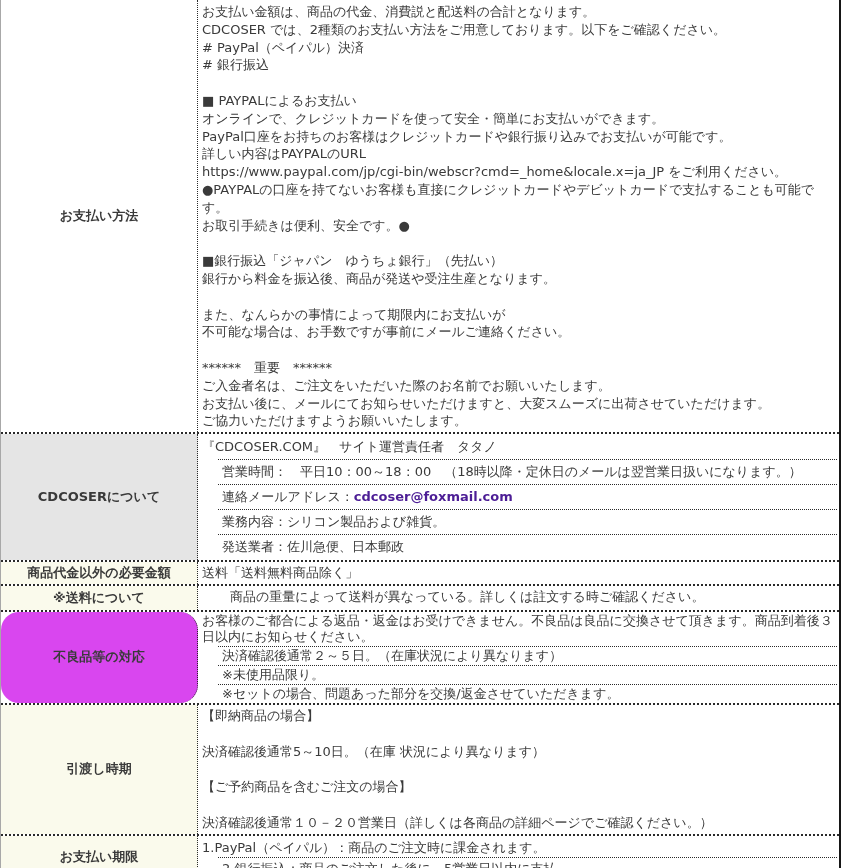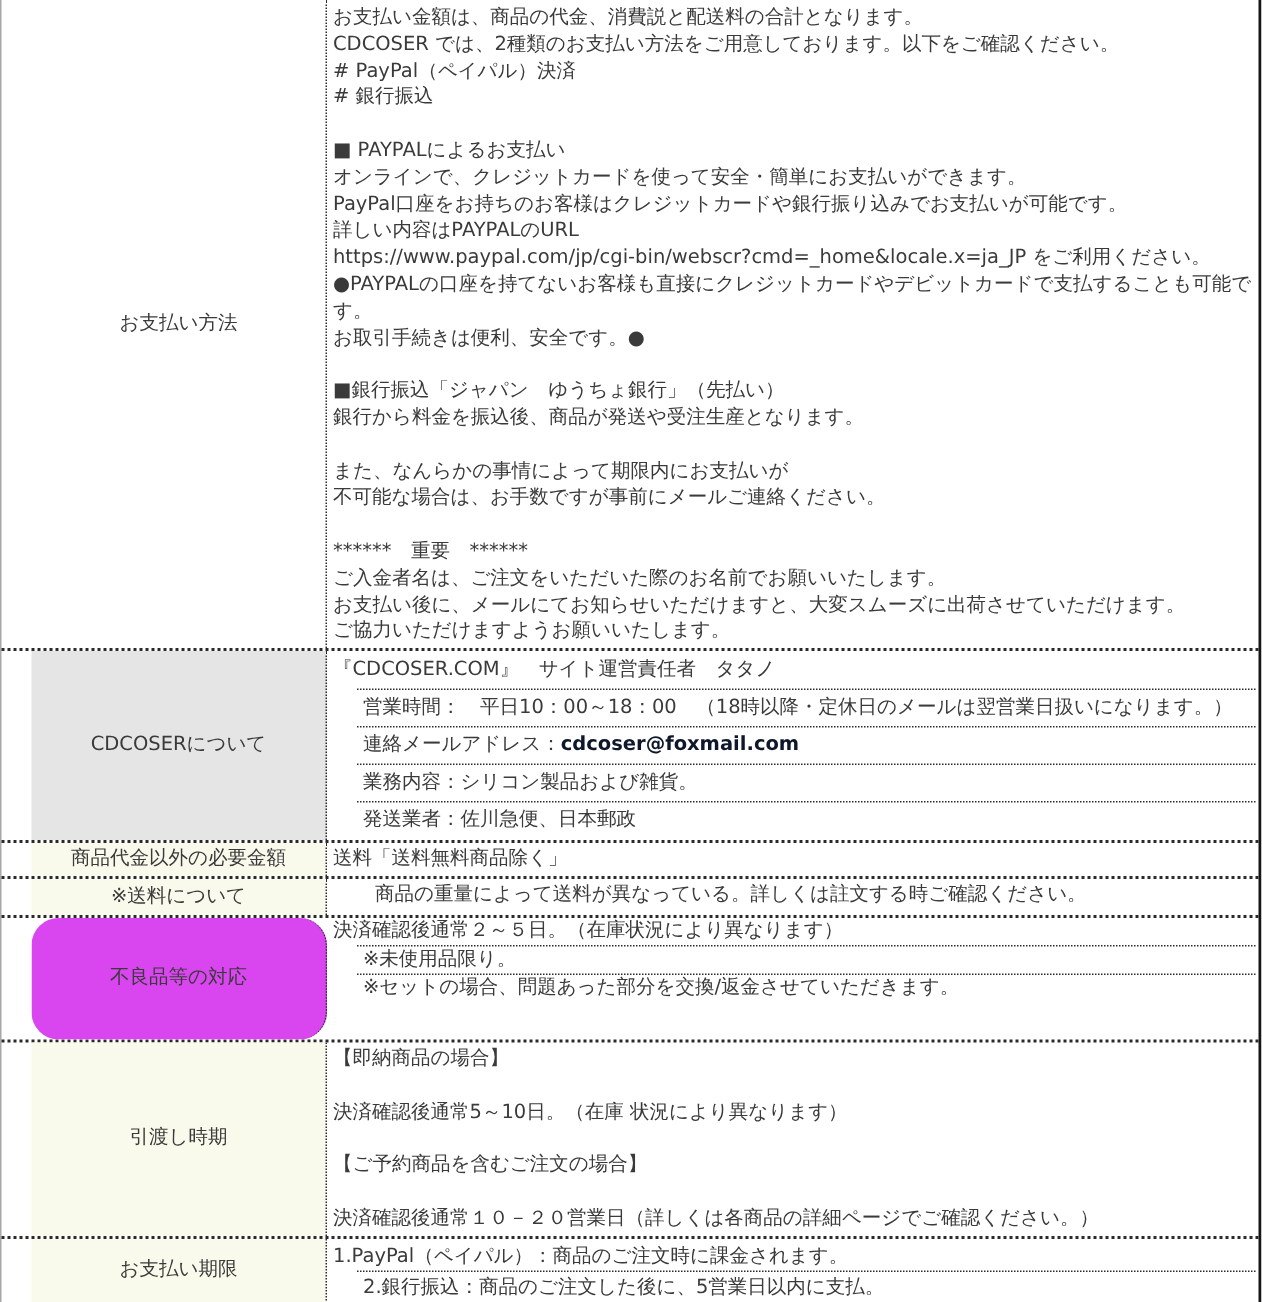--- a/index.html
+++ b/index.html
@@ -26,40 +26,39 @@
   }
   .row{display:flex;align-items:stretch;}
   .row + .row{border-top:2px dotted var(--dot);}
   .hcell{
     width:197px;
     flex:0 0 197px;
     display:flex;
     align-items:center;
     justify-content:center;
     text-align:center;
-    font-weight:normal;
+    font-weight:bold;
     border-right:1px dotted var(--dot);
     padding:2px 19px;
     line-height:1.3;
-    margin-left:20px;
   }
   .ccell{flex:1 1 auto;min-width:0;display:flex;flex-direction:column;}
   .textblock{
     white-space:pre-wrap;
     word-break:break-all;
     line-height:17.8px;
     padding:2px 2px 2px 4px;
   }
   .subrow{
     padding:1px 2px 1px 4px;
     line-height:16px;
     word-break:break-all;
   }
   .subrow + .subrow{border-top:1px dotted var(--dot);margin-right:2px;margin-left:20px;}
-  .subrow .bold{font-weight:bold;color:#0f172a;}
+  .subrow .bold{font-weight:bold;color:#4c1d95;}
   
   .row-0{min-height:399px;}
   .row-0 .textblock{padding-top:3px;}
   .row-1{min-height:128px;}
   .row-1 .subrow{min-height:25px;display:flex;align-items:center;}
   .row-2{min-height:24px;justify-content:flex-end;}
   .row-2 .textblock{display:flex;align-items:center;}
   .row-3{min-height:26px;gap:28px;}
   .row-3 .textblock{display:flex;align-items:center;}
   .row-4{min-height:83px;}
@@ -138,20 +137,21 @@
       </div>
       <div class="ccell">
         <div class="textblock">商品の重量によって送料が異なっている。詳しくは註文する時ご確認ください。</div>
       </div>
     </div>
     <div class="row row-4">
       <div class="hcell" style="background: #d946ef; border-radius: 18px;">
         <span>不良品等の対応</span>
       </div>
       <div class="ccell">
+        <div class="subrow"><span>お客様のご都合による返品・返金はお受けできません。不良品は良品に交換させて頂きます。商品到着後３日以内にお知らせください。</span></div>
         <div class="subrow"><span>決済確認後通常２～５日。（在庫状況により異なります）</span></div>
         <div class="subrow"><span>※未使用品限り。</span></div>
         <div class="subrow"><span>※セットの場合、問題あった部分を交換/返金させていただきます。</span></div>
       </div>
     </div>
     <div class="row row-5">
       <div class="hcell" style="background: rgb(250, 250, 236);">
         <span>引渡し時期</span>
       </div>
       <div class="ccell">

